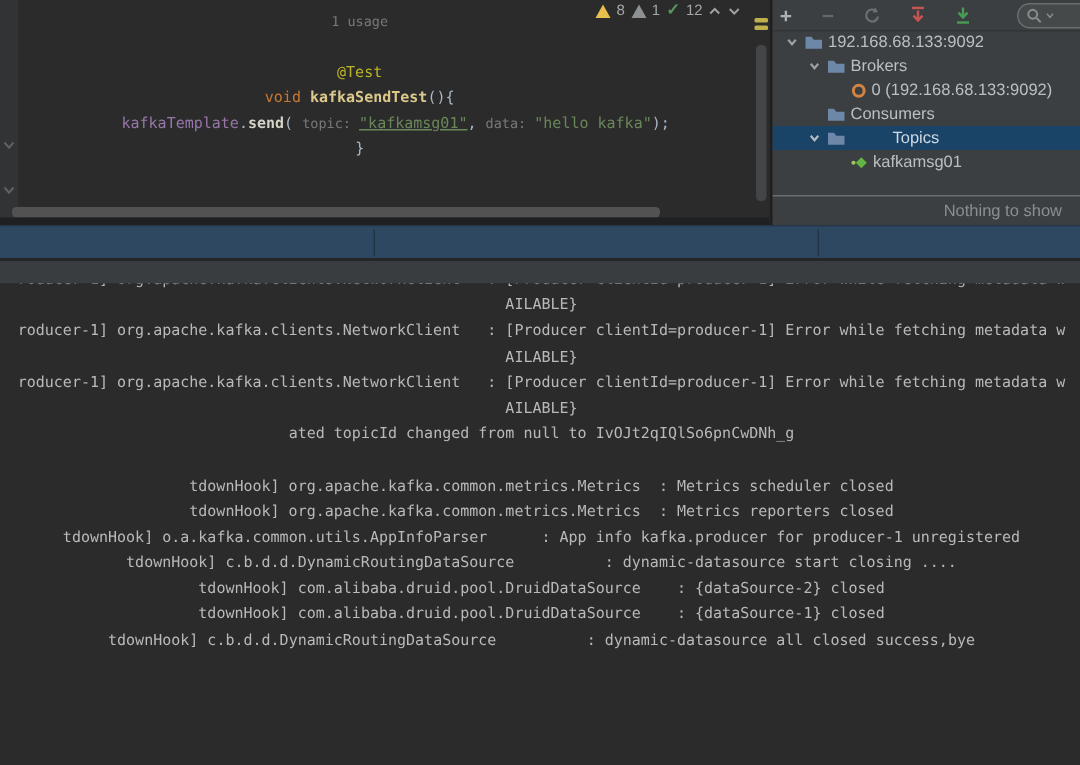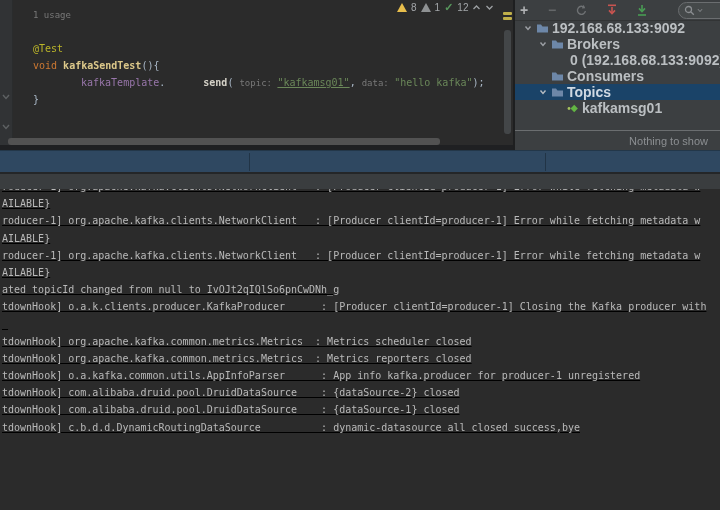--- a/index.html
+++ b/index.html
@@ -1,34 +1,34 @@
 <!DOCTYPE html>
 <html><head>
 <meta charset="utf-8">
 <style>
   html,body{margin:0;padding:0;background:#1e1e1e;}
   .screen{position:relative;width:720px;height:510px;background:#2B2B2B;overflow:hidden;
-          font-family:"Liberation Sans",sans-serif;}
+          font-family:"Liberation Sans",sans-serif;text-align:center;}
 
   
   .editor{position:absolute;left:0;top:0;width:513px;height:150px;background:#2B2B2B;overflow:hidden;}
   .gutter{position:absolute;left:0;top:0;width:12px;height:146px;background:#313335;border-right:1px solid #2A2C2D;}
   .fold{position:absolute;left:1px;}
   .f1{top:92px;} .f2{top:122px;}
   .code{position:absolute;left:33px;top:6px;}
   .cl{height:17px;line-height:17px;white-space:pre;font-family:"DejaVu Sans Mono",monospace;font-size:10px;color:#A9B7C6;}
   .cl.ind{padding-left:48px;}
   .hint{color:#787878;font-size:9px;}
   .ann{color:#BBB529;}
   .kw{color:#CC7832;}
   .typ{color:#A9B7C6;}
   .fld{color:#9876AA;}
   .pun{color:#A9B7C6;}
   .mth{color:#DCC88A;font-weight:bold;}
-  .call{color:#D5D2C8;font-weight:bold;margin-left:38px;}
+  .call{color:#D5D2C8;font-weight:bold;}
   .str{color:#6A8759;}
   .str.u{text-decoration:underline;}
 
   .inspections{position:absolute;left:397px;top:1px;height:13px;display:flex;align-items:center;gap:4px;}
   .tri{width:0;height:0;border-left:5px solid transparent;border-right:5px solid transparent;display:inline-block;}
   .tri.warn{border-bottom:9px solid #E8BE4C;}
   .tri.weak{border-bottom:9px solid #8E9193;}
   .insp-n{font-size:10px;color:#A3A6A9;}
   .okmark{color:#57965C;font-size:11px;font-weight:bold;line-height:11px;}
 
@@ -40,42 +40,42 @@
 
   
   .kafka{position:absolute;left:513px;top:0;width:207px;height:150px;background:#3C3F41;border-left:2px solid #1E1F20;box-sizing:border-box;overflow:hidden;}
   .ktoolbar{position:absolute;left:0;top:0;width:100%;height:20px;border-bottom:1px solid #323435;display:flex;align-items:center;}
   .tbi{display:inline-flex;align-items:center;justify-content:center;width:18px;height:16px;}
   .glyph{font-size:14px;font-weight:bold;color:#AFB1B3;line-height:14px;}
   .glyph.dis{color:#646769;}
   .search{position:absolute;left:163px;top:2px;width:70px;height:15px;background:#45494A;border:1px solid #6B6E70;border-radius:9px;display:flex;align-items:center;padding-left:5px;gap:2px;}
 
   .trow{position:absolute;left:0;width:207px;height:16px;display:flex;align-items:center;gap:3px;box-sizing:border-box;}
-  .trow .tlabel{font-size:14px;color:#BBBFC2;white-space:nowrap;font-weight:bold;}
+  .trow .tlabel{font-size:11px;color:#BBBFC2;white-space:nowrap;}
   .trow.sel{background:#1A4368;}
-  .trow.sel .tlabel{color:#CFD9E3;}
+  .trow.sel .tlabel{color:#CFD9E3;margin-left:28px;}
   .r0{top:20px;padding-left:8px;}
   .r1{top:36px;padding-left:23px;}
   .r2{top:52px;padding-left:52px;}
   .r3{top:68px;padding-left:23px;}
   .r4{top:84px;padding-left:23px;}
   .r5{top:100px;padding-left:52px;}
   .chev-spacer{display:inline-block;width:10px;height:10px;}
   .kdivider{position:absolute;left:0;top:130px;width:207px;height:1px;background:#6B6E70;}
   .kempty{position:absolute;right:12px;top:135px;font-size:11px;color:#8C8F92;margin-left:10px;}
 
   
   .band-blue{position:absolute;left:0;top:150px;width:720px;height:22px;background:#2F4861;border-top:1px solid #233749;box-sizing:border-box;}
   .bdiv{position:absolute;top:2px;width:1px;height:18px;background:rgba(0,0,0,0.28);}
   .d1{left:249px;} .d2{left:545px;}
   .seam2{position:absolute;left:0;top:172px;width:720px;height:2px;background:#242628;}
   .band-gray{position:absolute;left:0;top:174px;width:720px;height:15px;background:#3A3D3F;}
 
   
-  .console{position:absolute;left:0;top:189px;width:720px;height:321px;background:#2B2B2B;overflow:hidden;text-decoration:underline;}
+  .console{position:absolute;left:0;top:189px;width:720px;height:321px;background:#2B2B2B;overflow:hidden;}
   .clines{margin-top:-11px;padding-left:2px;}
   .con-line{font-family:"DejaVu Sans Mono",monospace;font-size:10px;line-height:17.2px;height:17.2px;color:#B9B9B9;white-space:pre;}
 </style>
 </head>
 <body>
 
 <div class="screen">
 
   <div class="editor">
     <div class="gutter">
@@ -223,24 +223,24 @@
 
   <div class="console">
     <div class="clines">
         <div class="con-line">roducer-1] org.apache.kafka.clients.NetworkClient   : [Producer clientId=producer-1] Error while fetching metadata w</div>
         <div class="con-line">AILABLE}</div>
         <div class="con-line">roducer-1] org.apache.kafka.clients.NetworkClient   : [Producer clientId=producer-1] Error while fetching metadata w</div>
         <div class="con-line">AILABLE}</div>
         <div class="con-line">roducer-1] org.apache.kafka.clients.NetworkClient   : [Producer clientId=producer-1] Error while fetching metadata w</div>
         <div class="con-line">AILABLE}</div>
         <div class="con-line">ated topicId changed from null to IvOJt2qIQlSo6pnCwDNh_g</div>
-        <div class="con-line">tdownHook] o.a.k.clients.producer.KafkaProducer      : [Producer clientId=producer-1] Closing the Kafka producer with</div>
         <div class="con-line">&nbsp;</div>
         <div class="con-line">tdownHook] org.apache.kafka.common.metrics.Metrics  : Metrics scheduler closed</div>
         <div class="con-line">tdownHook] org.apache.kafka.common.metrics.Metrics  : Metrics reporters closed</div>
         <div class="con-line">tdownHook] o.a.kafka.common.utils.AppInfoParser      : App info kafka.producer for producer-1 unregistered</div>
+        <div class="con-line">tdownHook] c.b.d.d.DynamicRoutingDataSource          : dynamic-datasource start closing ....</div>
         <div class="con-line">tdownHook] com.alibaba.druid.pool.DruidDataSource    : {dataSource-2} closed</div>
         <div class="con-line">tdownHook] com.alibaba.druid.pool.DruidDataSource    : {dataSource-1} closed</div>
         <div class="con-line">tdownHook] c.b.d.d.DynamicRoutingDataSource          : dynamic-datasource all closed success,bye</div>
       </div>
   </div>
 
 </div>
 
 </body></html>

